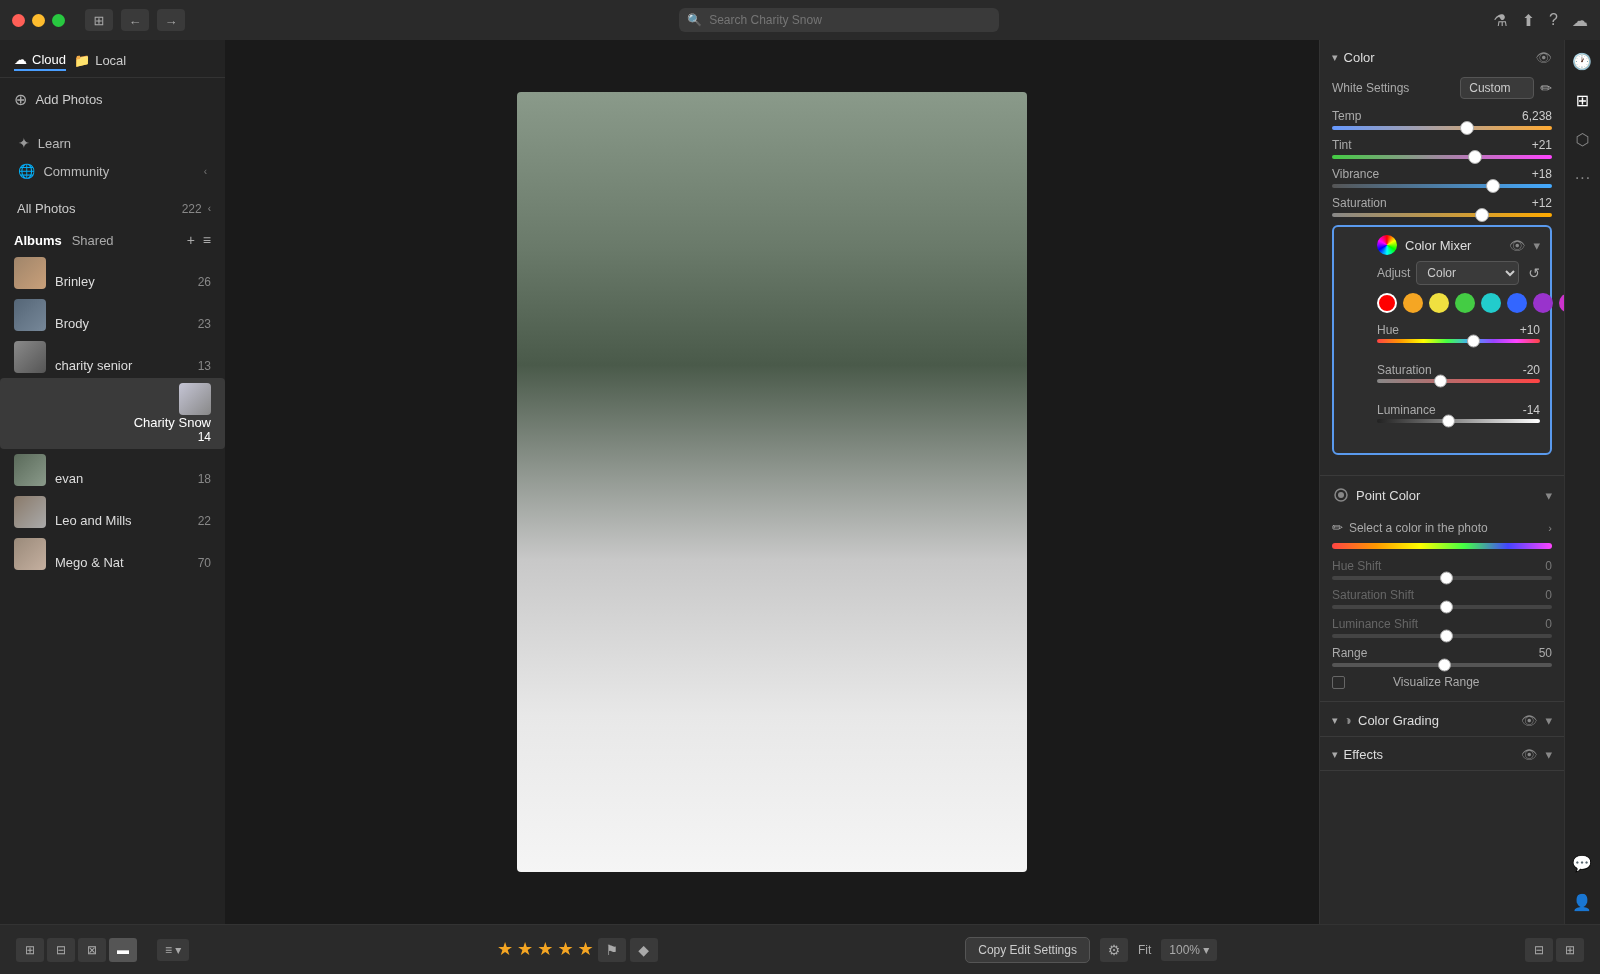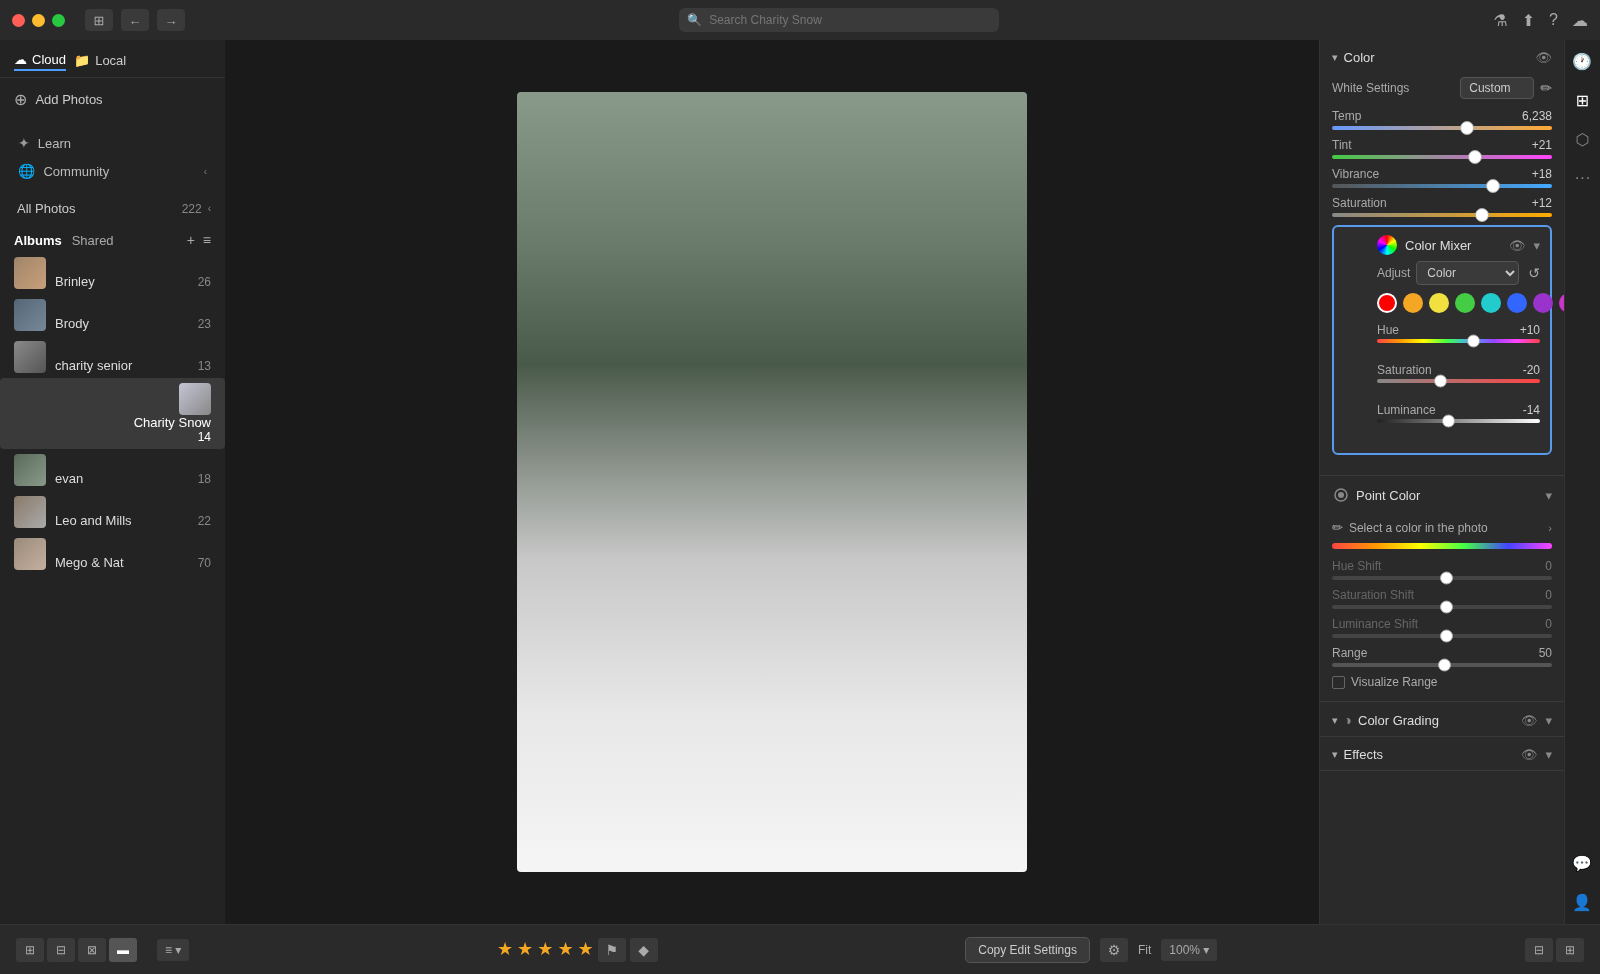--- a/index.html
+++ b/index.html
@@ -140,21 +140,21 @@
     .pc-color-bar { height: 6px; border-radius: 3px; background: linear-gradient(to right, #ff4444, #ff9900, #ffff00, #44ff44, #4444ff, #ff44ff); margin-bottom: 10px; }
     .pc-slider-row { margin-bottom: 8px; }
     .pc-slider-label-row { display: flex; justify-content: space-between; margin-bottom: 3px; }
     .pc-slider-label { font-size: 12px; color: #666; }
     .pc-slider-value { font-size: 12px; color: #777; }
     .pc-track { width: 100%; height: 4px; border-radius: 2px; background: #444; position: relative; cursor: pointer; }
     .pc-thumb { width: 13px; height: 13px; border-radius: 50%; background: #fff; position: absolute; top: 50%; transform: translateY(-50%); border: 1px solid #aaa; }
     .pc-range-thumb { width: 13px; height: 13px; border-radius: 50%; background: #fff; position: absolute; top: 50%; transform: translateY(-50%); left: 48%; border: 1px solid #aaa; }
     .pc-checkbox-row { display: flex; align-items: center; gap: 6px; }
     .pc-checkbox { width: 13px; height: 13px; border: 1px solid #666; border-radius: 2px; background: transparent; cursor: pointer; }
-    .pc-checkbox-label { font-size: 12px; color: #aaa; }
+    .pc-checkbox-label { font-size: 12px; color: #aaa; margin-left: 42px; }
 
     
     .cg-header { display: flex; align-items: center; padding: 10px 12px 8px; cursor: pointer; }
     .cg-icon { margin-right: 6px; font-size: 14px; color: #888; }
 
     
     .effects-header { display: flex; align-items: center; padding: 10px 12px 8px; cursor: pointer; }
 
     
     .thumb-brinley { background: linear-gradient(135deg, #a0856a, #c9a07a); }

